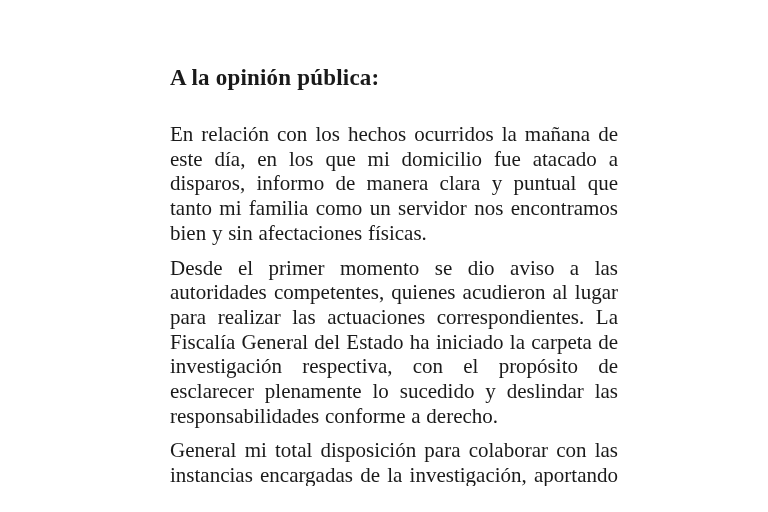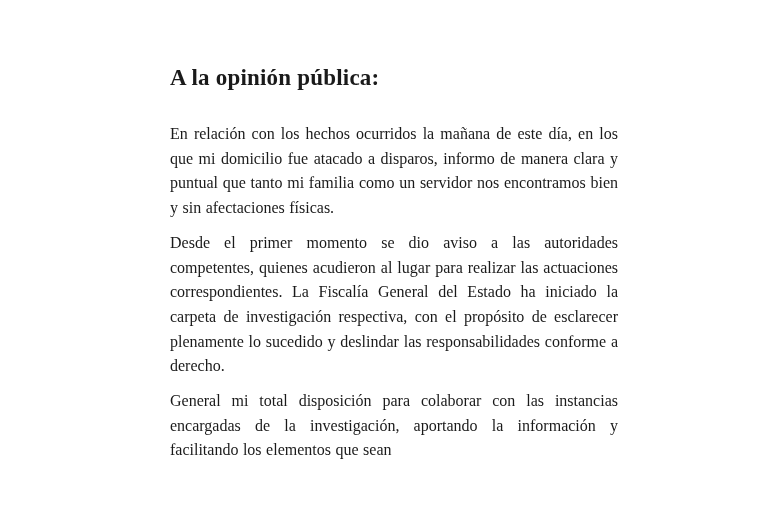--- a/index.html
+++ b/index.html
@@ -34,21 +34,21 @@
   .doc-heading {
     font-size: 23px;
     font-weight: bold;
     line-height: 27px;
     margin: 0 0 31px 0;
     text-align: left;
     letter-spacing: 0.2px;
   }
 
   .doc-paragraph {
-    font-size: 16px;
+    font-size: 21px;
     line-height: 24.7px;
     text-align: justify;
     text-justify: inter-word;
     margin: 0 0 10px 0;
     hyphens: none;
     -webkit-hyphens: none;
     word-spacing: 0.5px;
   }
 
   .doc-paragraph:last-child {

